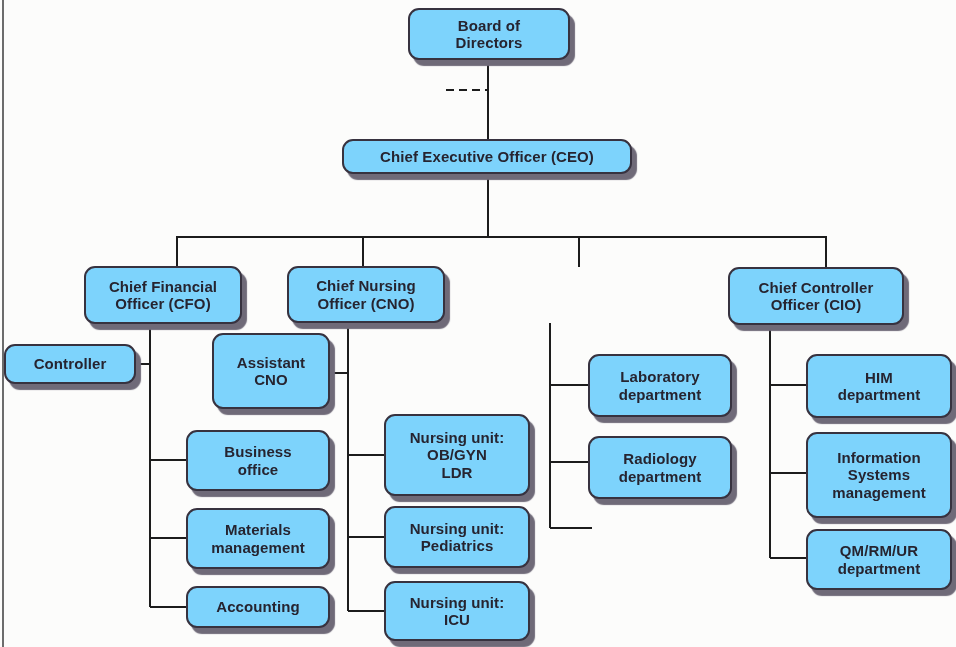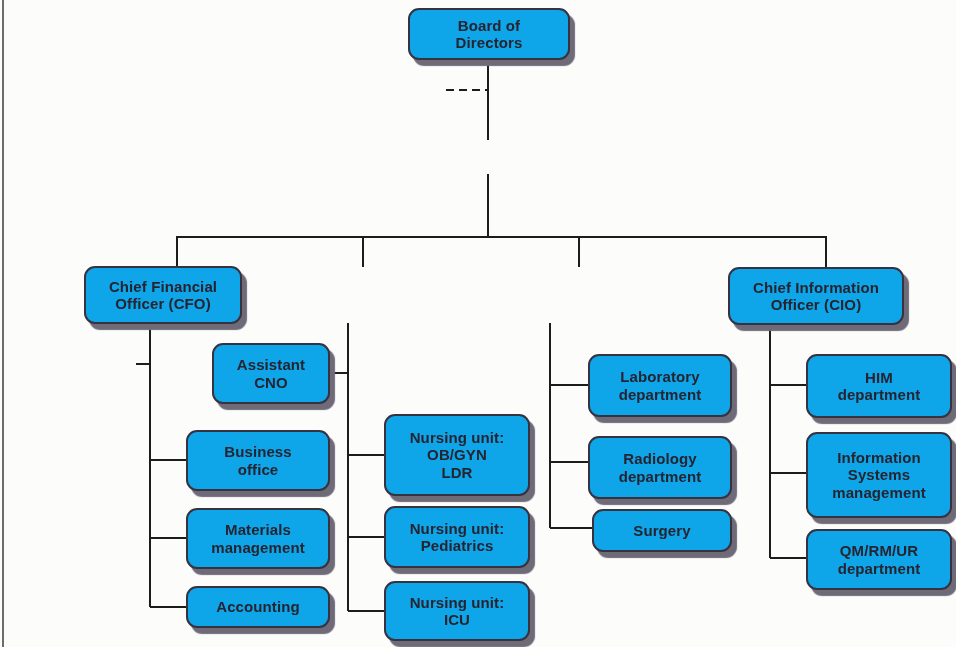--- a/index.html
+++ b/index.html
@@ -4,21 +4,21 @@
 <style>
   html,body{margin:0;padding:0;background:#fbfbfa;}
   #figure{
     position:relative;width:956px;height:647px;background:#fcfcfb;
     font-family:"Liberation Sans","DejaVu Sans",sans-serif;overflow:hidden;
   }
   #edge-left{position:absolute;left:2px;top:0;width:2px;height:647px;background:#3c3c3c;opacity:.75;}
   svg.wires{position:absolute;left:0;top:0;}
   .node{
     position:absolute;box-sizing:border-box;
-    background:#0ea5e9;border:2px solid #37323f;border-radius:11px;
+    background:#7dd3fc;border:2px solid #37323f;border-radius:11px;
     box-shadow:5px 6px 1px #6f6a78;
     display:flex;align-items:center;justify-content:center;
   }
   .lbl{
     white-space:pre-line;text-align:center;
     font-size:15px;font-weight:bold;color:#262430;line-height:1.16;
     letter-spacing:.1px;
   }
 </style>
 </head>
@@ -61,35 +61,45 @@
     <line x1="770" y1="473" x2="806" y2="473"></line>
     <line x1="770" y1="558" x2="806" y2="558"></line>
   </svg>
 
   <div class="node" style="left:408px;top:8px;width:162px;height:52px">
     <span class="lbl">Board of
 Directors</span>
   </div>
 
 
+  <div class="node" style="left:342px;top:139px;width:290px;height:35px">
+    <span class="lbl">Chief Executive Officer (CEO)</span>
+  </div>
 
   <div class="node" style="left:84px;top:266px;width:158px;height:58px">
     <span class="lbl">Chief Financial
 Officer (CFO)</span>
   </div>
 
+  <div class="node" style="left:287px;top:266px;width:158px;height:57px">
+    <span class="lbl">Chief Nursing
+Officer (CNO)</span>
+  </div>
 
 
   <div class="node" style="left:728px;top:267px;width:176px;height:58px">
-    <span class="lbl">Chief Information
+    <span class="lbl">Chief Controller
 Officer (CIO)</span>
   </div>
 
+  <div class="node" style="left:4px;top:344px;width:132px;height:40px">
+    <span class="lbl">Controller</span>
+  </div>
 
-  <div class="node" style="left:212px;top:343px;width:118px;height:61px">
+  <div class="node" style="left:212px;top:333px;width:118px;height:76px">
     <span class="lbl">Assistant
 CNO</span>
   </div>
 
   <div class="node" style="left:186px;top:430px;width:144px;height:61px">
     <span class="lbl">Business
 office</span>
   </div>
 
   <div class="node" style="left:186px;top:508px;width:144px;height:61px">
@@ -120,23 +130,20 @@
   <div class="node" style="left:588px;top:354px;width:144px;height:63px">
     <span class="lbl">Laboratory
 department</span>
   </div>
 
   <div class="node" style="left:588px;top:436px;width:144px;height:63px">
     <span class="lbl">Radiology
 department</span>
   </div>
 
-  <div class="node" style="left:592px;top:509px;width:140px;height:43px">
-    <span class="lbl">Surgery</span>
-  </div>
 
   <div class="node" style="left:806px;top:354px;width:146px;height:64px">
     <span class="lbl">HIM
 department</span>
   </div>
 
   <div class="node" style="left:806px;top:432px;width:146px;height:86px">
     <span class="lbl">Information
 Systems
 management</span>

